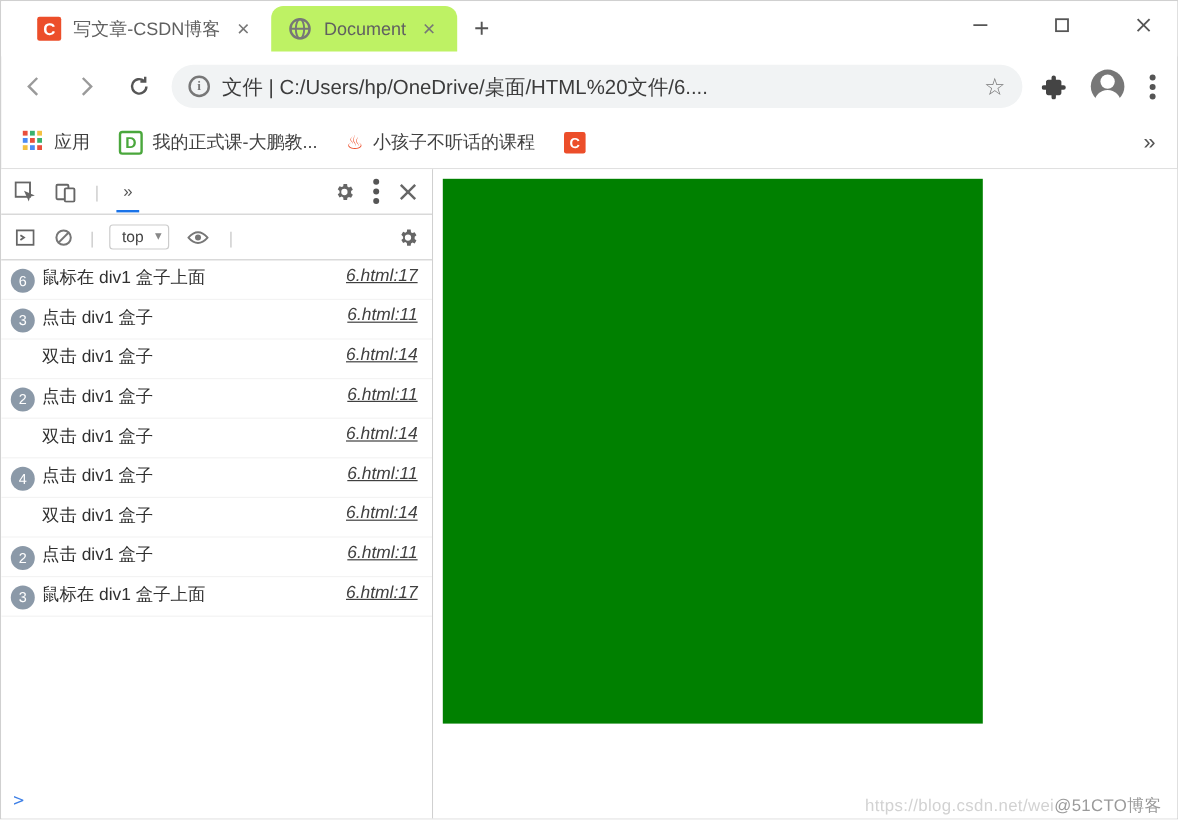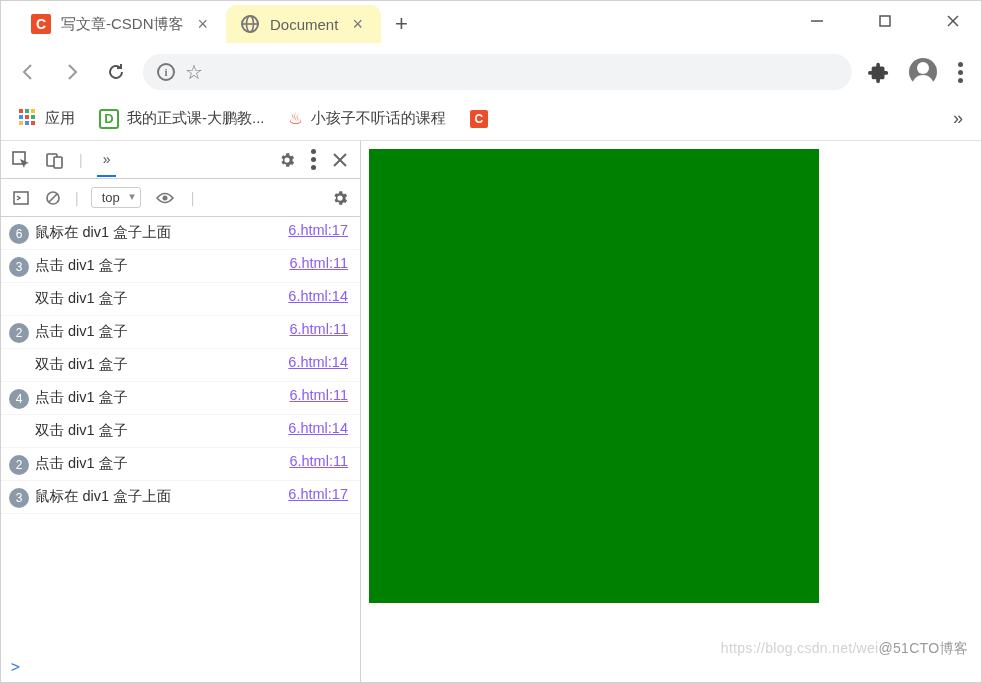--- a/index.html
+++ b/index.html
@@ -2,21 +2,21 @@
 <html><head>
 <meta charset="utf-8">
 <style>
 * { margin: 0; padding: 0; box-sizing: border-box; font-family: "Microsoft YaHei", Arial, sans-serif; }
 body { background: #fff; width: 982px; height: 683px; overflow: hidden; position: relative; }
 
 
 .window { width: 982px; height: 683px; border: 1px solid #d0d0d0; background: #fff; display: flex; flex-direction: column; }
 .tabstrip { height: 46px; background: #fff; display: flex; align-items: center; padding-left: 16px; position: relative; }
 .tab { height: 38px; display: flex; align-items: center; padding: 0 14px; border-top-left-radius: 10px; border-top-right-radius: 10px; font-size: 15px; color: #606060; gap: 10px; }
-.tab.active { background: #fef9c3; }
+.tab.active { background: #bef264; }
 .tab.inactive { background: #fff; }
 .tab-favicon { width: 20px; height: 20px; display: flex; align-items: center; justify-content: center; }
 .csdn-icon { background: #ec4e2a; color: #fff; font-weight: bold; width: 20px; height: 20px; font-size: 14px; display:flex; align-items:center; justify-content:center; border-radius: 2px;}
 .tab-close { color: #777; font-size: 18px; padding: 0 4px; }
 .new-tab { color: #555; font-size: 22px; padding: 0 14px; }
 .win-controls { position: absolute; right: 6px; top: 0; display: flex; gap: 24px; align-items: center; height: 40px; color: #333; }
 .win-btn { width: 44px; height: 32px; display: flex; align-items: center; justify-content: center; color: #666; }
 
 .addrbar { height: 50px; display: flex; align-items: center; padding: 0 10px; gap: 10px; }
 .nav-btn { width: 34px; height: 34px; display: flex; align-items: center; justify-content: center; color: #888; font-size: 20px; }
@@ -51,29 +51,29 @@
 .dt-top-right { margin-left: auto; display: flex; gap: 14px; align-items: center; }
 .dt-sub { height: 38px; border-bottom: 1px solid #d0d0d0; display: flex; align-items: center; padding: 0 10px; gap: 12px; color: #666; }
 .dt-ctx { border: 1px solid #ccc; border-radius: 3px; padding: 2px 20px 2px 10px; font-size: 13px; color:#444; position:relative; }
 .dt-ctx::after { content:'▾'; position:absolute; right:5px; font-size:11px; color:#888; }
 .dt-eye { margin-left: 2px; }
 .dt-gear2 { margin-left: auto; }
 .console-body { flex: 1; overflow: auto; font-family: Menlo, Consolas, monospace; font-size: 14.5px; }
 .log-row { display: flex; padding: 5px 12px 5px 8px; border-bottom: 1px solid #f3f3f3; align-items: flex-start; gap: 6px; color: #303030; }
 .log-row .badge { min-width: 20px; height: 20px; border-radius: 10px; background: #8b99a8; color: #fff; font-size: 12px; display: flex; align-items: center; justify-content: center; padding: 0 6px; margin-top: 2px; }
 .log-row .msg { flex: 1; line-height: 1.4; word-break: break-all; }
-.log-row .src { color: #8b5cf6; text-decoration: underline; white-space: nowrap; margin-left: 8px; }
+.log-row .src { color: #404040; text-decoration: underline; white-space: nowrap; margin-left: 8px; font-style: italic; }
 .log-row.no-badge .badge { visibility: hidden; }
 .console-prompt { padding: 6px 10px; color: #3d7fe6; font-family: monospace; font-size: 15px; }
 
 
 .viewport { flex: 1; background: #fff; padding: 8px; position: relative; }
 .green-box { width: 450px; height: 454px; background: #008000; }
 
-.watermark { position: absolute; right: 14px; bottom: 25px; font-size: 14px; color: #d2d2d2; letter-spacing: .3px; }
+.watermark { position: absolute; right: 14px; bottom: 2px; font-size: 14px; color: #d2d2d2; letter-spacing: .3px; }
 .watermark .dark { color: #9a9a9a; }
 
 svg { display: block; }
 </style>
 </head>
 <body>
 
 <div class="window">
 
   <div class="tabstrip">
@@ -128,20 +128,23 @@
         </svg>
     </div>
     <div class="nav-btn enabled">
       <svg width="20" height="20" viewBox="0 0 20 20">
           <path d="M16 10a6 6 0 1 1-2-4.5" fill="none" stroke="#555" stroke-width="2"></path>
           <path d="M15 2 L15 6 L11 6" fill="none" stroke="#555" stroke-width="2"></path>
         </svg>
     </div>
     <div class="addr-field">
       <span class="info-icon">i</span>
+      <span class="addr-text">
+        <span>文件</span><span> | </span><span>C:/Users/hp/OneDrive/桌面/HTML%20文件/6....</span>
+      </span>
       <span class="star-icon">☆</span>
     </div>
     <div class="nav-btn enabled">
       <svg width="22" height="22" viewBox="0 0 24 24">
           <path d="M20 11h-2V8c0-1.1-.9-2-2-2h-3V4a2 2 0 1 0-4 0v2H6c-1.1 0-2 .9-2 2v3H2a2 2 0 1 0 0 4h2v3c0 1.1.9 2 2 2h3v2a2 2 0 1 0 4 0v-2h3c1.1 0 2-.9 2-2v-3h2a2 2 0 1 0 0-4z" fill="#444"></path>
         </svg>
     </div>
     <div class="nav-btn">
         <span class="avatar-icon"></span>
       </div>

